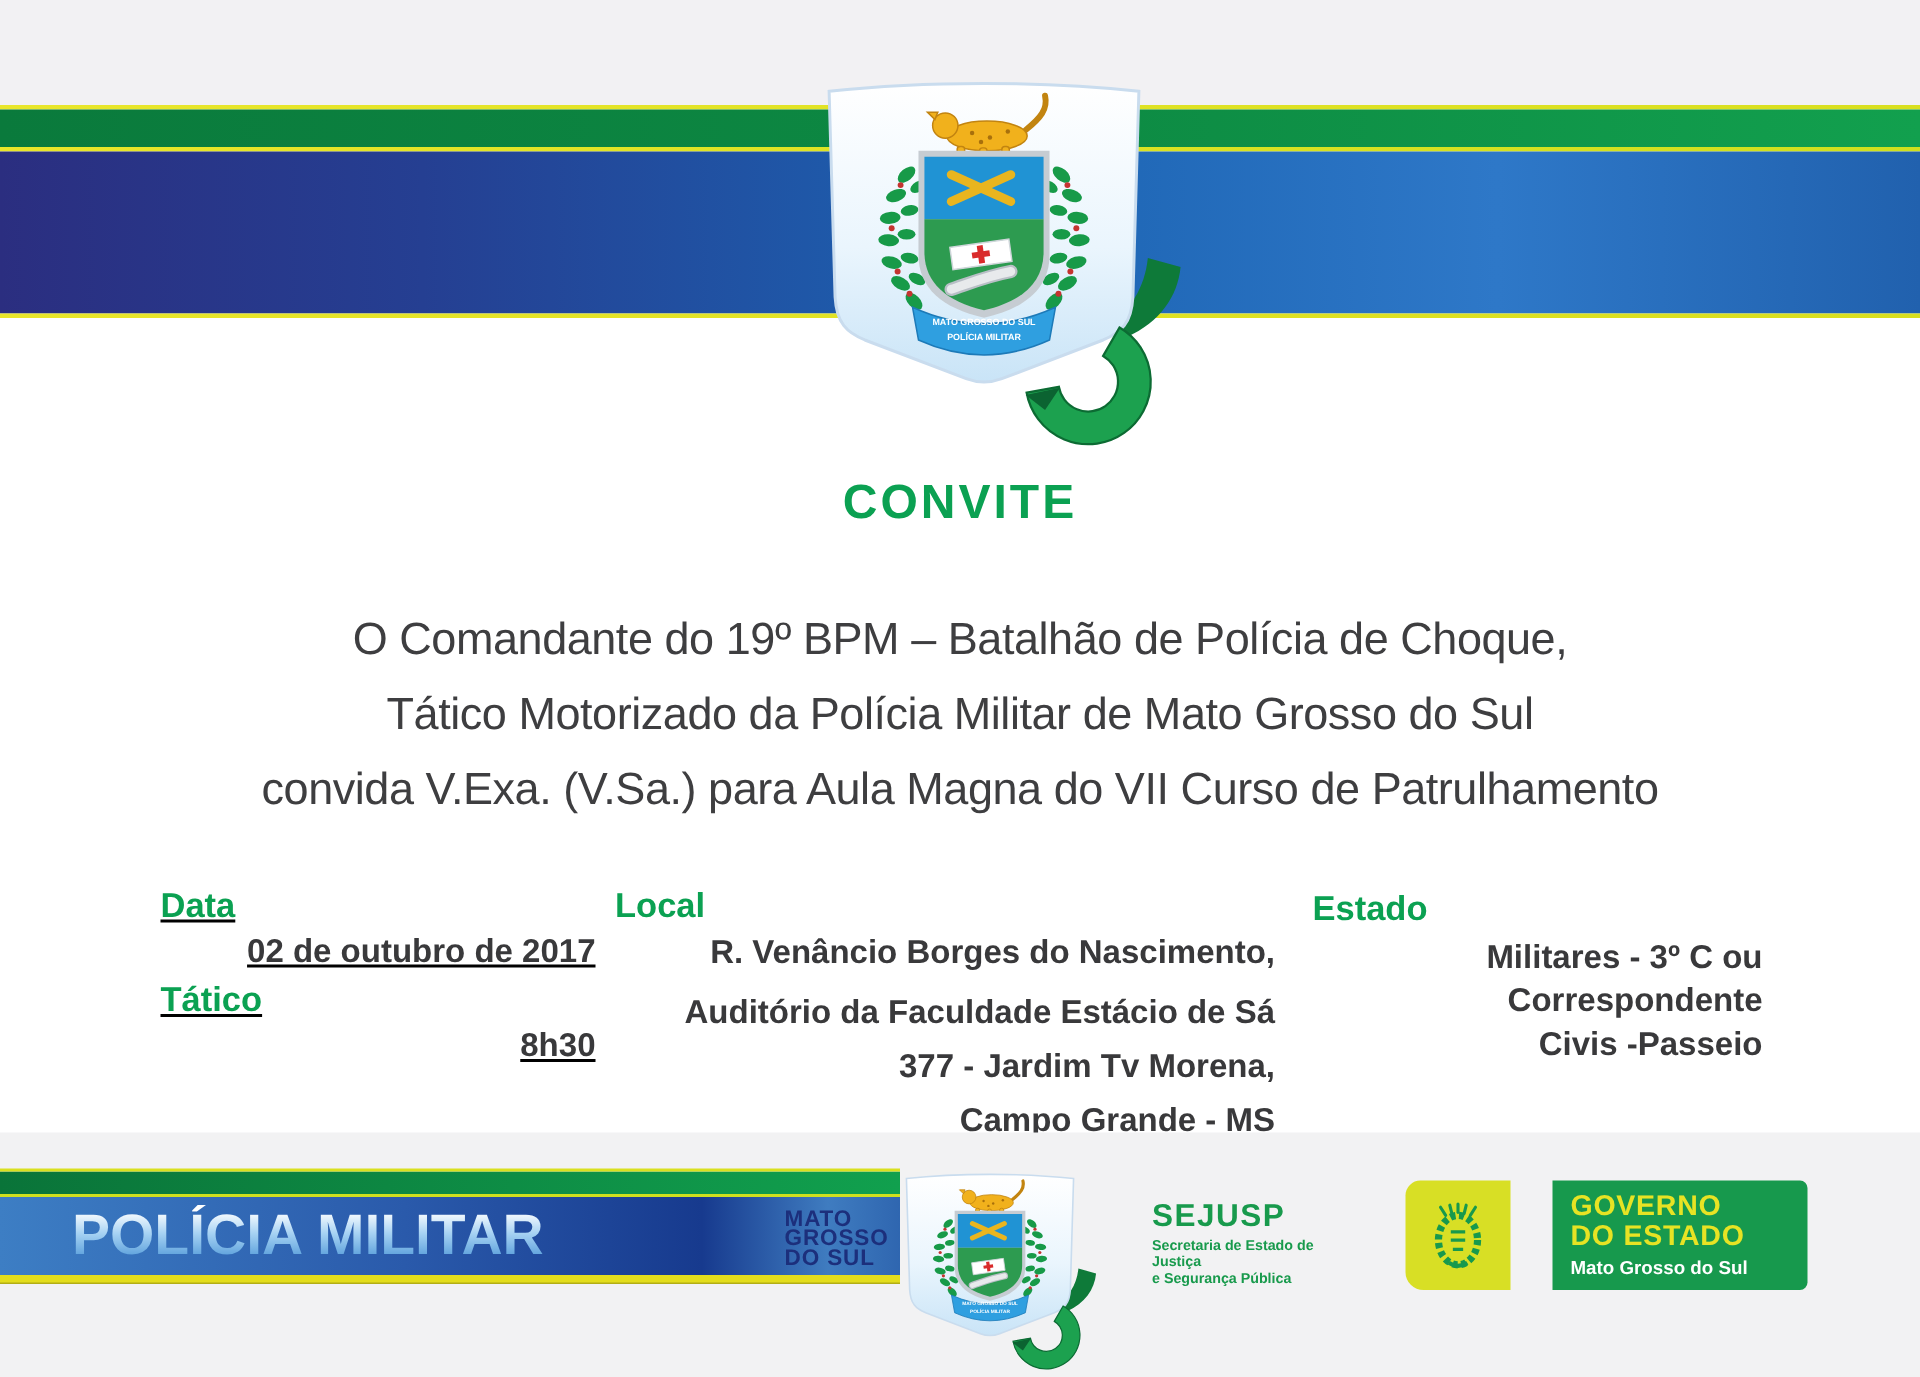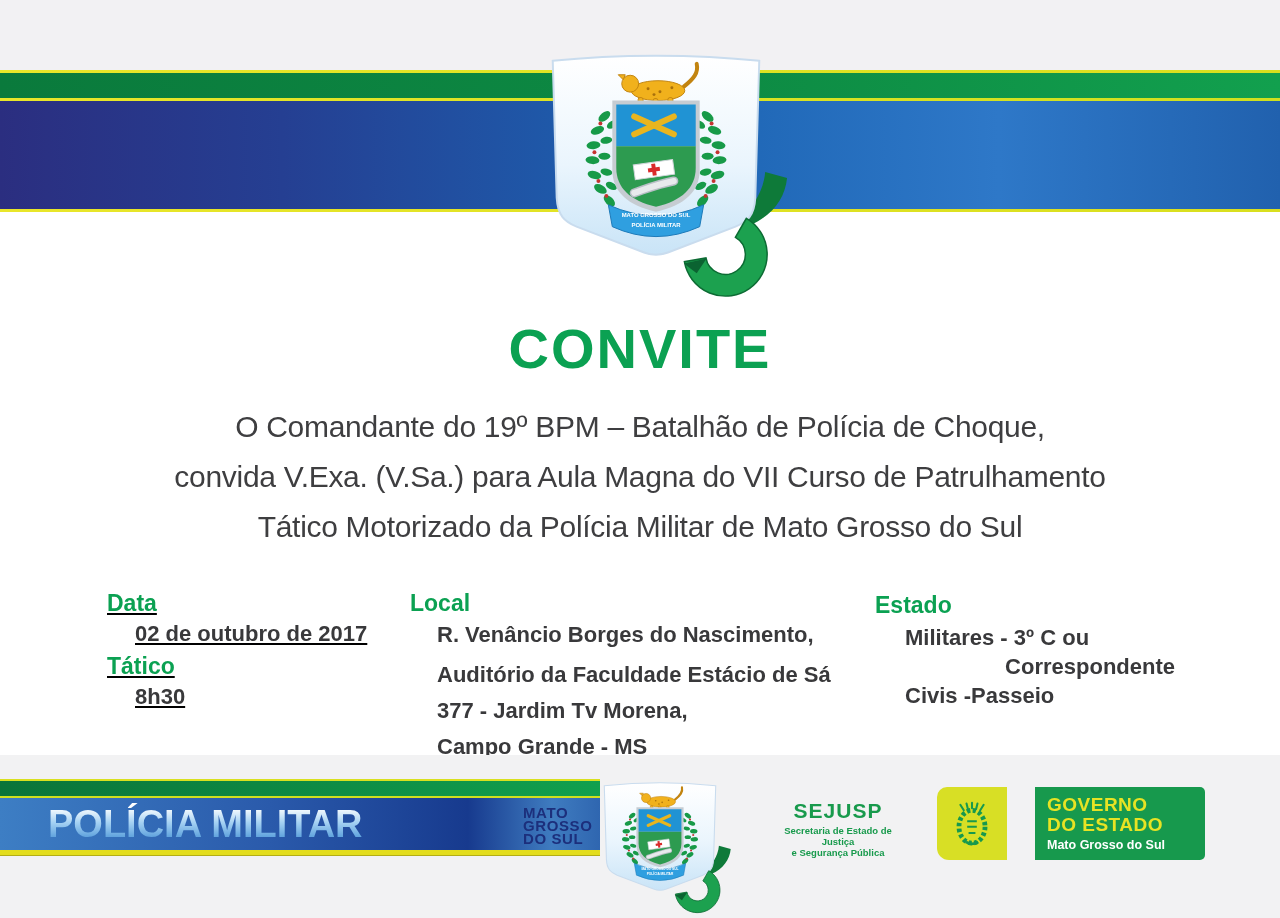--- a/index.html
+++ b/index.html
@@ -16,28 +16,28 @@
   .tb-yellow-b{height:3px;background:linear-gradient(90deg,#e9e62a,#cfe01e);}
   .tb-blue{height:108px;background:linear-gradient(90deg,#2b2e80 0%,#253f92 22%,#1c63b2 52%,#2e78c8 78%,#2161ae 100%);}
   .tb-yellow-c{height:3px;background:linear-gradient(90deg,#e9e62a,#d9df1e);}
 
   .crest{position:absolute;left:517px;top:50px;width:278px;height:260px;z-index:5;}
   .crest svg{width:100%;height:100%;display:block;}
 
   
   .convite{
     position:absolute;left:0;top:316px;width:1280px;text-align:center;
-    font-size:56px;font-weight:800;letter-spacing:2px;color:#0ba152;
+    font-size:32px;font-weight:800;letter-spacing:2px;color:#0ba152;
   }
   .invite{position:absolute;left:0;top:402px;width:1280px;text-align:center;color:#3e3e40;}
   .invite .line{font-size:30px;line-height:50px;letter-spacing:-0.3px;}
 
   
   .dl{font-size:23px;font-weight:bold;color:#0ba152;}
-  .dv{font-size:22px;font-weight:bold;color:#39393b;}
+  .dv{font-size:22px;font-weight:bold;color:#39393b;text-align:right;}
   .col-data{position:absolute;left:107px;top:590px;width:290px;text-decoration:underline;}
   .col-data .dv{margin:4px 0 6px 28px;}
   .col-local{position:absolute;left:410px;top:590px;width:440px;}
   .col-local .dv{margin-left:27px;line-height:36px;}
   .col-local .dv.first{margin-top:4px;}
   .col-trajes{position:absolute;left:875px;top:592px;width:300px;}
   .col-trajes .dv{line-height:29px;}
   .col-trajes .v1{margin:4px 0 0 30px;}
   .col-trajes .v2{text-align:right;}
   .col-trajes .v3{margin-left:30px;}
@@ -55,21 +55,21 @@
     background:linear-gradient(#ffffff 10%,#a6d2f3 45%,#4a94d6 90%);
     -webkit-background-clip:text;background-clip:text;color:transparent;
   }
   .pm-state{
     position:absolute;left:523px;top:8px;font-size:15px;font-weight:bold;
     color:#1c2f7c;line-height:13px;letter-spacing:0.6px;
   }
   .footer-crest{position:absolute;left:585px;top:780px;width:150px;height:140px;z-index:6;}
   .footer-crest svg{width:100%;height:100%;display:block;}
 
-  .sejusp{position:absolute;left:768px;top:799px;width:140px;text-align:center;color:#189a4c;}
+  .sejusp{position:absolute;left:768px;top:799px;width:140px;text-align:left;color:#189a4c;}
   .sejusp-name{font-size:21px;font-weight:800;letter-spacing:1px;}
   .sejusp-sub{font-size:9.5px;font-weight:bold;line-height:11px;margin-top:2px;}
 
   .governo{position:absolute;left:937px;top:787px;height:73px;display:flex;gap:28px;}
   .gov-emblem{width:70px;height:73px;background:#d8df25;border-radius:10px 0 0 12px;
               display:flex;align-items:center;justify-content:center;}
   .gov-text{width:170px;height:73px;background:#17994d;border-radius:0 5px 5px 0;
             box-sizing:border-box;padding:8px 0 0 12px;}
   .gov-l1,.gov-l2{font-size:19px;font-weight:800;color:#e7e324;line-height:20px;letter-spacing:0.5px;}
   .gov-l3{font-size:12.5px;font-weight:bold;color:#ffffff;margin-top:3px;}
@@ -205,22 +205,22 @@
   <div class="crest">
     <svg viewBox="0 0 280 260">
       <use href="#crest-art"></use>
     </svg>
   </div>
 
   <div class="convite">CONVITE</div>
 
   <div class="invite">
     <div class="line">O Comandante do 19º BPM – Batalhão de Polícia de Choque,</div>
+    <div class="line">Tático Motorizado da Polícia Militar de Mato Grosso do Sul</div>
     <div class="line">convida V.Exa. (V.Sa.) para Aula Magna do VII Curso de Patrulhamento</div>
-    <div class="line">Tático Motorizado da Polícia Militar de Mato Grosso do Sul</div>
   </div>
 
   <div class="col-data">
     <div class="dl">Data</div>
     <div class="dv">02 de outubro de 2017</div>
     <div class="dl">Tático</div>
     <div class="dv">8h30</div>
   </div>
 
   <div class="col-local">

